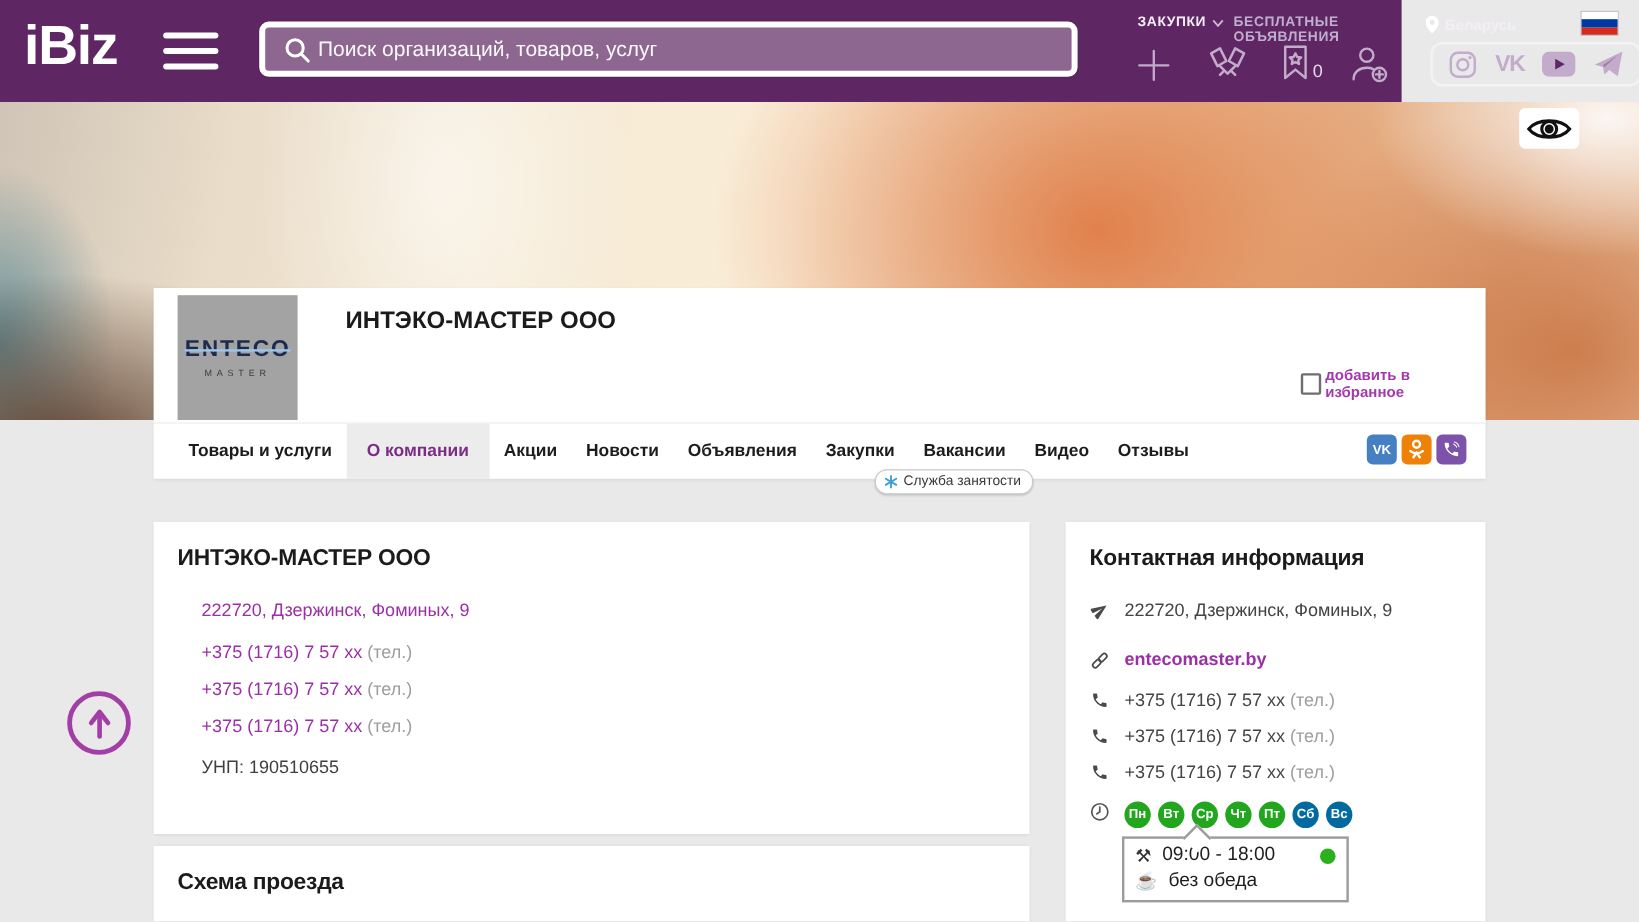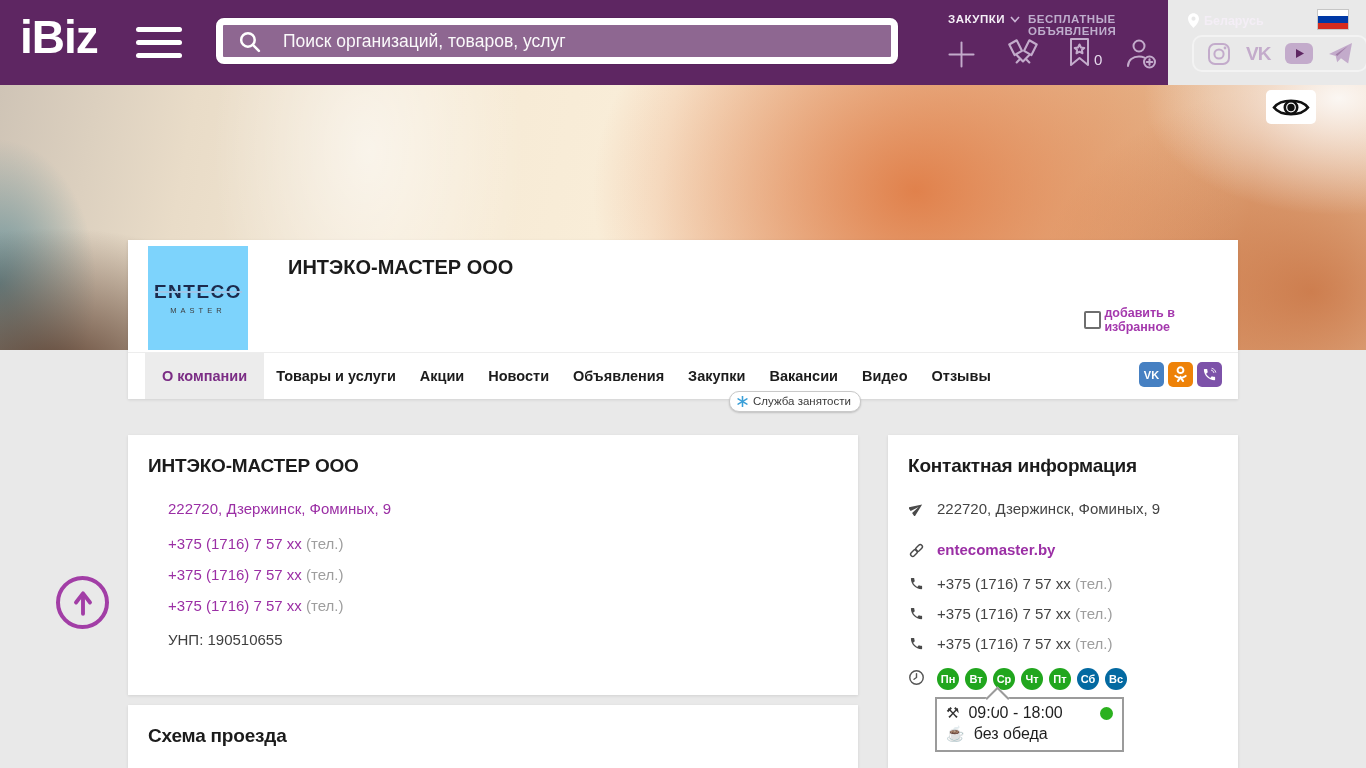--- a/index.html
+++ b/index.html
@@ -7,22 +7,22 @@
   body {
     position:relative; overflow:hidden; background:#e9e9e9;
     font-family:"Liberation Sans", sans-serif; color:#222;
   }
   
   .header { position:absolute; left:0; top:0; width:1168px; height:85px; background:#5e2662; z-index:6; }
   .logo { position:absolute; left:20px; top:10px; font-size:46px; font-weight:800; color:#fff; letter-spacing:-1px; cursor:pointer; }
   .burger { position:absolute; left:136px; top:27px; width:46px; height:31px; display:flex; flex-direction:column; justify-content:space-between; cursor:pointer; }
   .burger div { height:5px; background:#fff; border-radius:3px; }
   .search { position:absolute; left:216px; top:18px; width:682px; height:46px;
-    background:rgba(255,255,255,.30); border:7px solid #ffffff; border-radius:8px;
-    display:flex; align-items:center; padding:0 14px; gap:21px; box-shadow:0 0 0 1px rgba(0,0,0,.06); }
+    background:rgba(255,255,255,.30); border:5px solid #ffffff; border-radius:8px;
+    display:flex; align-items:center; padding:0 14px; gap:5px; box-shadow:0 0 0 1px rgba(0,0,0,.06); }
   .search input { flex:1; background:transparent; border:none; outline:none; color:#fff; font-size:17.5px; }
   .search input::placeholder { color:#fff; opacity:.96; }
   .hnav { position:absolute; top:13px; font-size:11.5px; font-weight:bold; letter-spacing:.5px; color:#f4eef6; cursor:pointer; display:flex; align-items:center; gap:5px; }
   .hnav.dim { color:#bfaecd; }
   .flag { position:absolute; left:1318px; top:10px; width:30px; height:19px; cursor:pointer; box-shadow:0 0 0 1px rgba(0,0,0,.15); }
   .flag div { height:33.33%; }
   .hicon { position:absolute; cursor:pointer; display:flex; align-items:flex-end; }
   .socialbox { position:absolute; left:1192px; top:35px; height:37px; border:2px solid rgba(255,255,255,.45);
     border-radius:10px; display:flex; align-items:center; gap:15px; padding:0 13px; }
   .socialbox .sic { cursor:pointer; display:flex; align-items:center; }
@@ -39,21 +39,21 @@
       radial-gradient(380px 220px at 4% 108%, rgba(86,56,40,.9), rgba(86,56,40,0) 65%),
       radial-gradient(160px 240px at 0% 75%, rgba(94,140,150,.9), rgba(94,140,150,0) 60%),
       linear-gradient(100deg,#cfc4b6 0%,#e9dcc8 14%,#f5e9d4 30%,#faeed9 48%,#f1d9bc 62%,#e7bb93 78%,#e3ad83 90%,#ecc7a4 100%);
   }
   .eye-btn { position:absolute; left:1266px; top:90px; width:50px; height:34px; background:#fff; border:none;
     border-radius:5px; display:flex; align-items:center; justify-content:center; cursor:pointer; z-index:5; }
 
   
   .card { position:absolute; background:#fff; box-shadow:0 1px 3px rgba(0,0,0,.10); z-index:2; }
   .company-card { left:128px; top:240px; width:1110px; height:159px; }
-  .logo-box { position:absolute; left:20px; top:6px; width:100px; height:104px; background:#7dd3fc;
+  .logo-box { position:absolute; left:20px; top:6px; width:100px; height:104px; background:#a3a3a3;
     display:flex; flex-direction:column; align-items:center; justify-content:center; }
   .enteco1 { font-size:19px; font-weight:800; color:#1c2b4d; letter-spacing:1.5px;
     text-decoration:line-through; text-decoration-color:#9cc5e8; text-decoration-thickness:2px; }
   .enteco2 { font-size:7.5px; letter-spacing:4px; color:#3c3c3c; margin-top:3px; }
   .company-name { position:absolute; left:160px; top:16px; font-size:20px; font-weight:bold; color:#1b1b1b; }
   .company-desc { position:absolute; left:161px; top:44px; font-size:13.5px; color:#4c4c4c; }
   .fav { position:absolute; left:956px; top:66px; display:flex; align-items:center; gap:3px; cursor:pointer; }
   .fav .box { width:18px; height:18px; border:2px solid #6e6e6e; border-radius:2px; background:#fff; }
   .fav .lbl { font-size:12.5px; font-weight:bold; color:#a438ad; }
   .tabs { position:absolute; left:0; bottom:0; width:100%; height:47px; border-top:1px solid #ededed;
@@ -220,22 +220,22 @@
     <div class="enteco2">MASTER</div>
   </div>
   <div class="company-name">ИНТЭКО-МАСТЕР ООО</div>
 
   <div class="fav">
     <span class="box"></span>
     <span class="lbl">добавить в избранное</span>
   </div>
 
   <div class="tabs">
+    <div class="tab">Товары и услуги</div>
     <div class="tab active">О компании</div>
-    <div class="tab">Товары и услуги</div>
     <div class="tab">Акции</div>
     <div class="tab">Новости</div>
     <div class="tab">Объявления</div>
     <div class="tab">Закупки</div>
     <div class="tab">Вакансии</div>
     <div class="tab">Видео</div>
     <div class="tab">Отзывы</div>
   </div>
 
   <div class="tab-socials">

